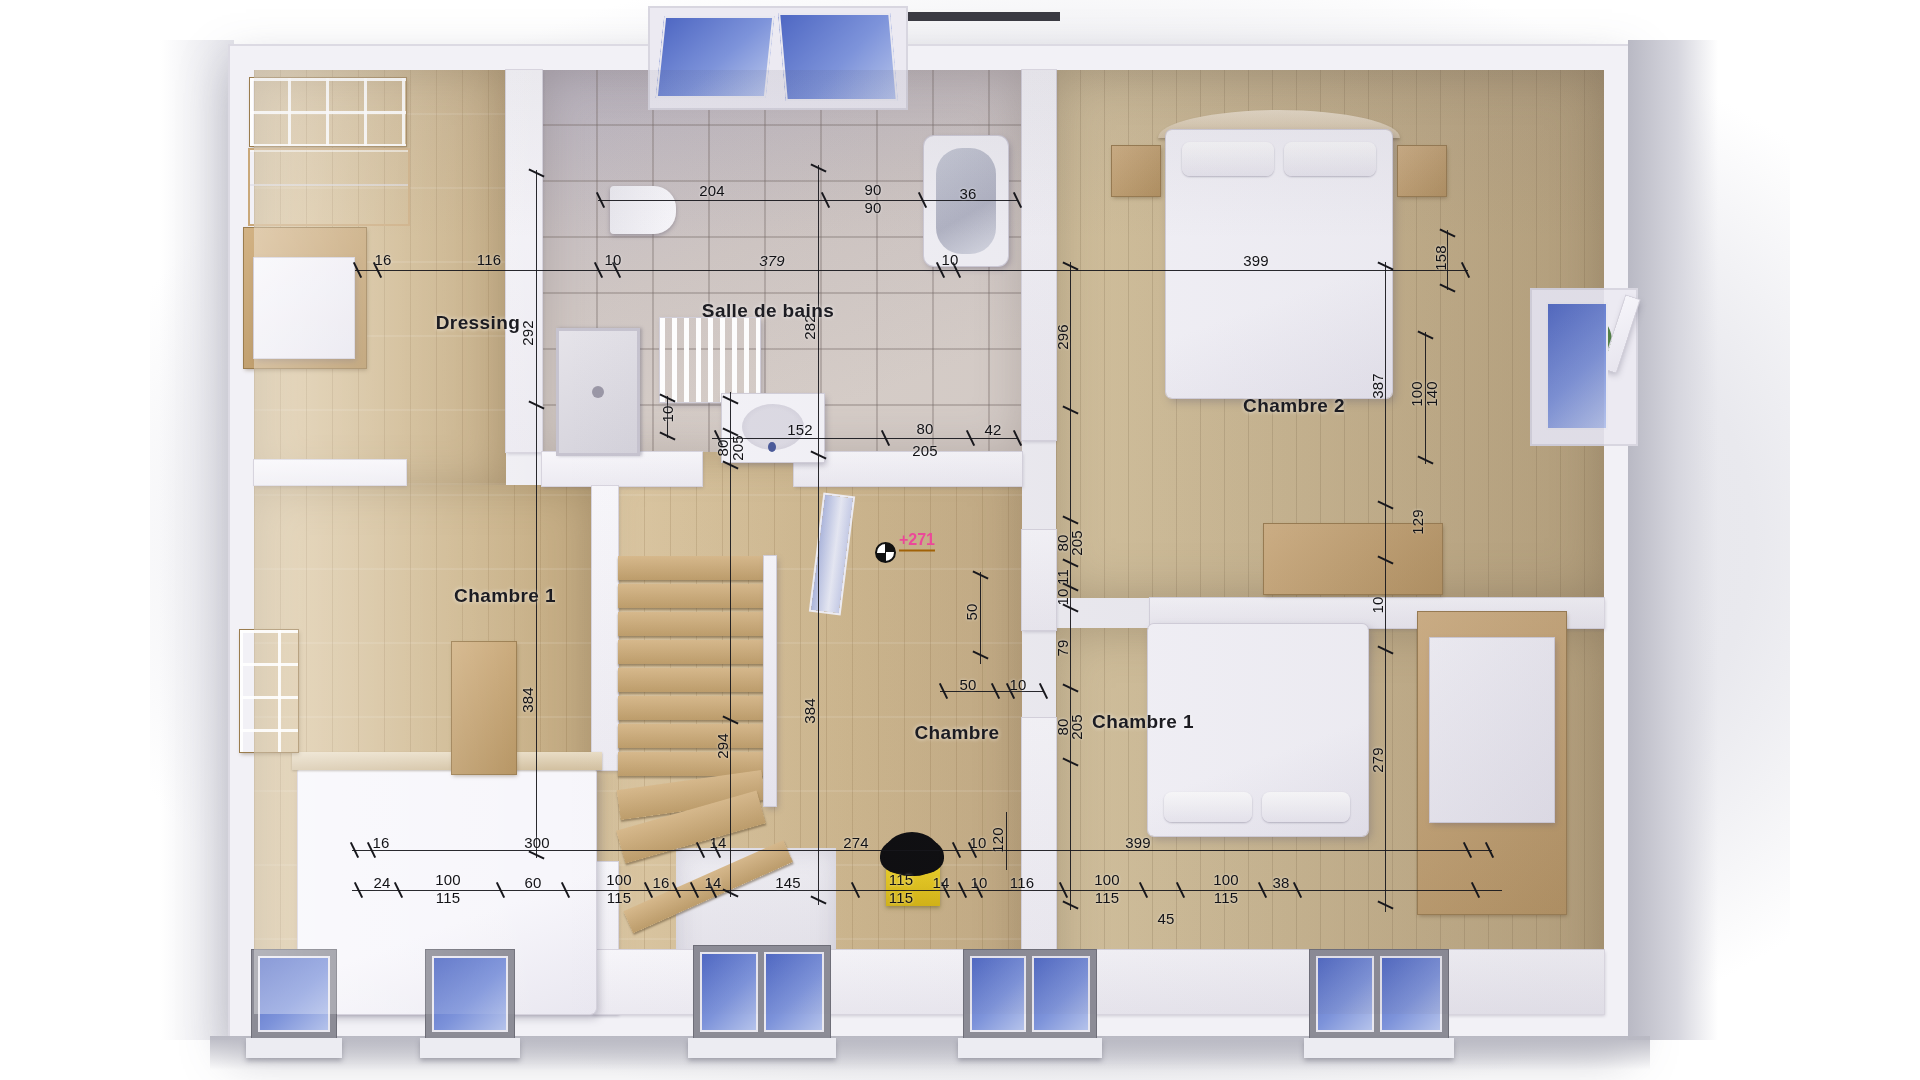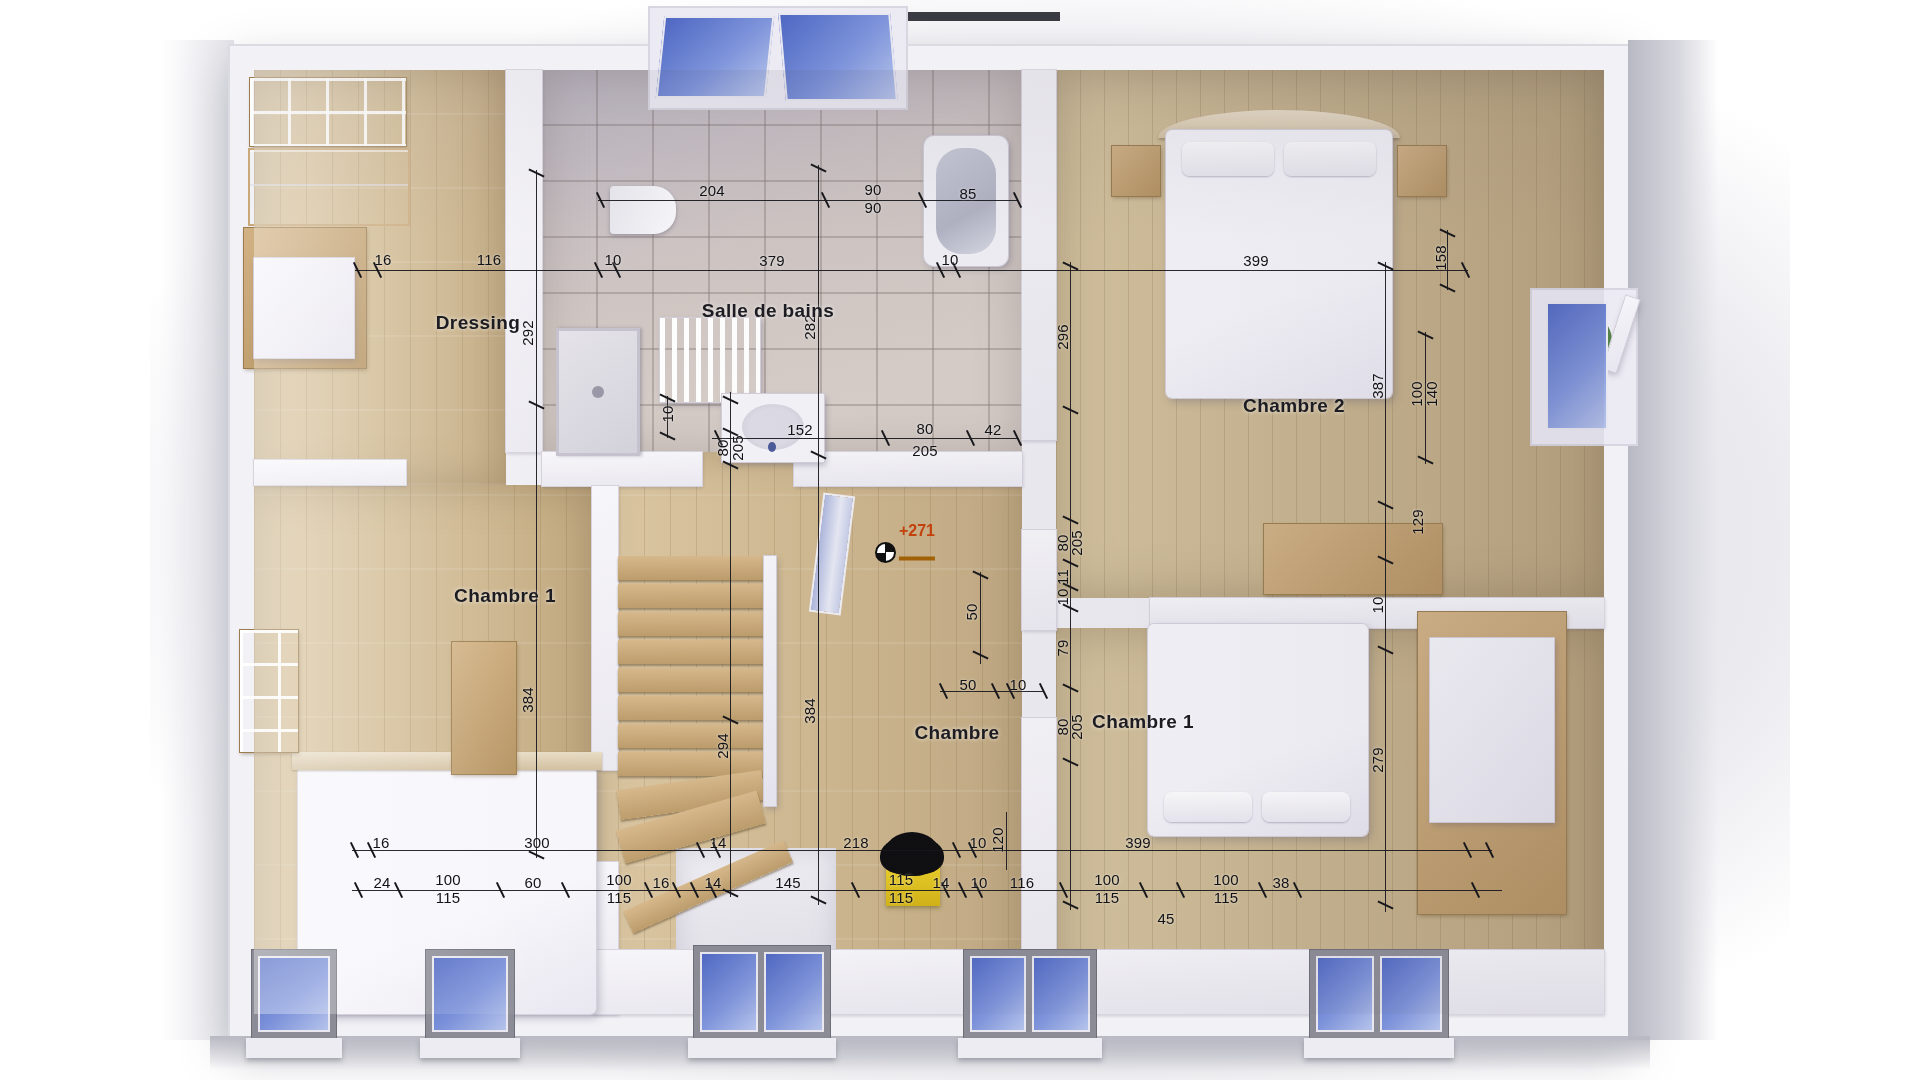--- a/index.html
+++ b/index.html
@@ -63,22 +63,22 @@
         box-shadow:0 2px 2px rgba(80,60,30,.45);}
 
   
   .ln{position:absolute;background:#17171c;opacity:.92;z-index:50;}
   .tk{position:absolute;width:17px;height:2px;background:#17171c;z-index:50;}
   .dim{position:absolute;transform:translate(-50%,-50%);font-size:15px;color:#121216;z-index:55;
        white-space:nowrap;letter-spacing:.2px;text-shadow:0 0 3px rgba(255,255,255,.65);}
   .dim.rot{transform:translate(-50%,-50%) rotate(-90deg);}
   .room-label{position:absolute;transform:translate(-50%,-50%);font-size:19px;font-weight:bold;color:#1c1c22;
        z-index:55;white-space:nowrap;letter-spacing:.4px;text-shadow:0 0 4px rgba(255,255,255,.75);}
-  .marker-text{position:absolute;transform:translate(-50%,-50%);font-size:16px;font-weight:bold;color:#c2410c;
-       border-bottom:4px solid #a16207;padding-bottom:17px;z-index:55;}
+  .marker-text{position:absolute;transform:translate(-50%,-50%);font-size:16px;font-weight:bold;color:#ec4899;
+       border-bottom:2px solid #a16207;padding-bottom:1px;z-index:55;}
   .marker-circle{position:absolute;width:17px;height:17px;border-radius:50%;border:2px solid #111;z-index:55;
        background:conic-gradient(#111 0 90deg,#fff 90deg 180deg,#111 180deg 270deg,#fff 270deg 360deg);}
 </style>
 </head>
 <body>
 
 <div id="plan">
 
   <div class="abs ground"></div>
   <div class="abs ext-left"></div>
@@ -306,25 +306,25 @@
       <div class="tk" style="left: 1417px; top: 459px; transform: rotate(26deg);"></div>
       <div class="tk" style="left: 1439px; top: 232px; transform: rotate(26deg);"></div>
       <div class="tk" style="left: 1439px; top: 287px; transform: rotate(26deg);"></div>
       <div class="tk" style="left: 659px; top: 397px; transform: rotate(26deg);"></div>
       <div class="tk" style="left: 659px; top: 435px; transform: rotate(26deg);"></div>
     </div>
   <div class="abs" id="label-layer" style="left:0;top:0;width:1920px;height:824px;z-index:55;">
       <span class="dim" style="left: 712px; top: 190px;">204</span>
       <span class="dim" style="left: 873px; top: 189px;">90</span>
       <span class="dim" style="left: 873px; top: 207px;">90</span>
-      <span class="dim" style="left: 968px; top: 193px;">85</span>
+      <span class="dim" style="left: 968px; top: 193px;">36</span>
       <span class="dim" style="left: 383px; top: 259px;">16</span>
       <span class="dim" style="left: 489px; top: 259px;">116</span>
       <span class="dim" style="left: 613px; top: 259px;">10</span>
-      <span class="dim" style="left: 772px; top: 260px;">379</span>
+      <span class="dim" style="left: 772px; top: 260px; font-style: italic;">379</span>
       <span class="dim" style="left: 950px; top: 259px;">10</span>
       <span class="dim" style="left: 1256px; top: 260px;">399</span>
       <span class="dim rot" style="left: 1440px; top: 258px;">158</span>
       <span class="dim rot" style="left: 527px; top: 333px;">292</span>
       <span class="dim rot" style="left: 809px; top: 327px;">282</span>
       <span class="dim rot" style="left: 1062px; top: 337px;">296</span>
       <span class="dim rot" style="left: 1377px; top: 386px;">387</span>
       <span class="dim rot" style="left: 1416px; top: 394px;">100</span>
       <span class="dim rot" style="left: 1431px; top: 394px;">140</span>
       <span class="dim" style="left: 800px; top: 429px;">152</span>
@@ -347,21 +347,21 @@
       <span class="dim rot" style="left: 971px; top: 612px;">50</span>
       <span class="dim" style="left: 968px; top: 684px;">50</span>
       <span class="dim" style="left: 1018px; top: 684px;">10</span>
       <span class="dim rot" style="left: 1417px; top: 522px;">129</span>
       <span class="dim rot" style="left: 1377px; top: 605px;">10</span>
       <span class="dim rot" style="left: 1377px; top: 760px;">279</span>
       <span class="dim rot" style="left: 997px; top: 840px;">120</span>
       <span class="dim" style="left: 381px; top: 842px;">16</span>
       <span class="dim" style="left: 537px; top: 842px;">300</span>
       <span class="dim" style="left: 718px; top: 842px;">14</span>
-      <span class="dim" style="left: 856px; top: 842px;">218</span>
+      <span class="dim" style="left: 856px; top: 842px;">274</span>
       <span class="dim" style="left: 978px; top: 842px;">10</span>
       <span class="dim" style="left: 1138px; top: 842px;">399</span>
       <span class="dim" style="left: 382px; top: 882px;">24</span>
       <span class="dim" style="left: 448px; top: 879px;">100</span>
       <span class="dim" style="left: 448px; top: 897px;">115</span>
       <span class="dim" style="left: 533px; top: 882px;">60</span>
       <span class="dim" style="left: 619px; top: 879px;">100</span>
       <span class="dim" style="left: 619px; top: 897px;">115</span>
       <span class="dim" style="left: 661px; top: 882px;">16</span>
       <span class="dim" style="left: 713px; top: 882px;">14</span>

